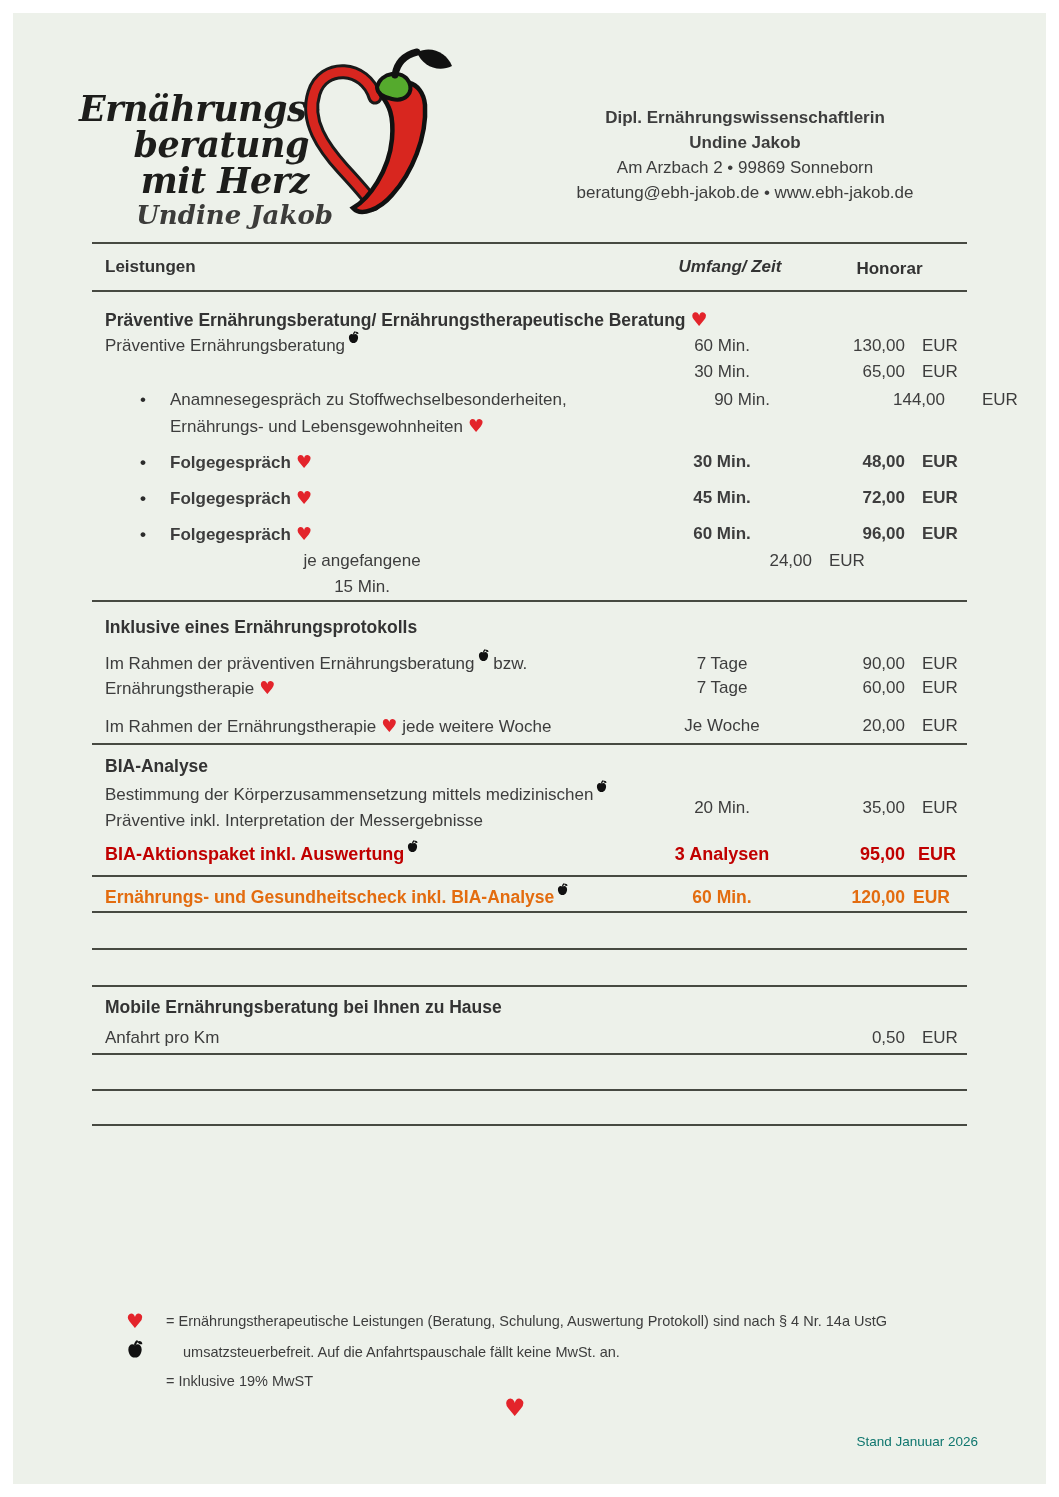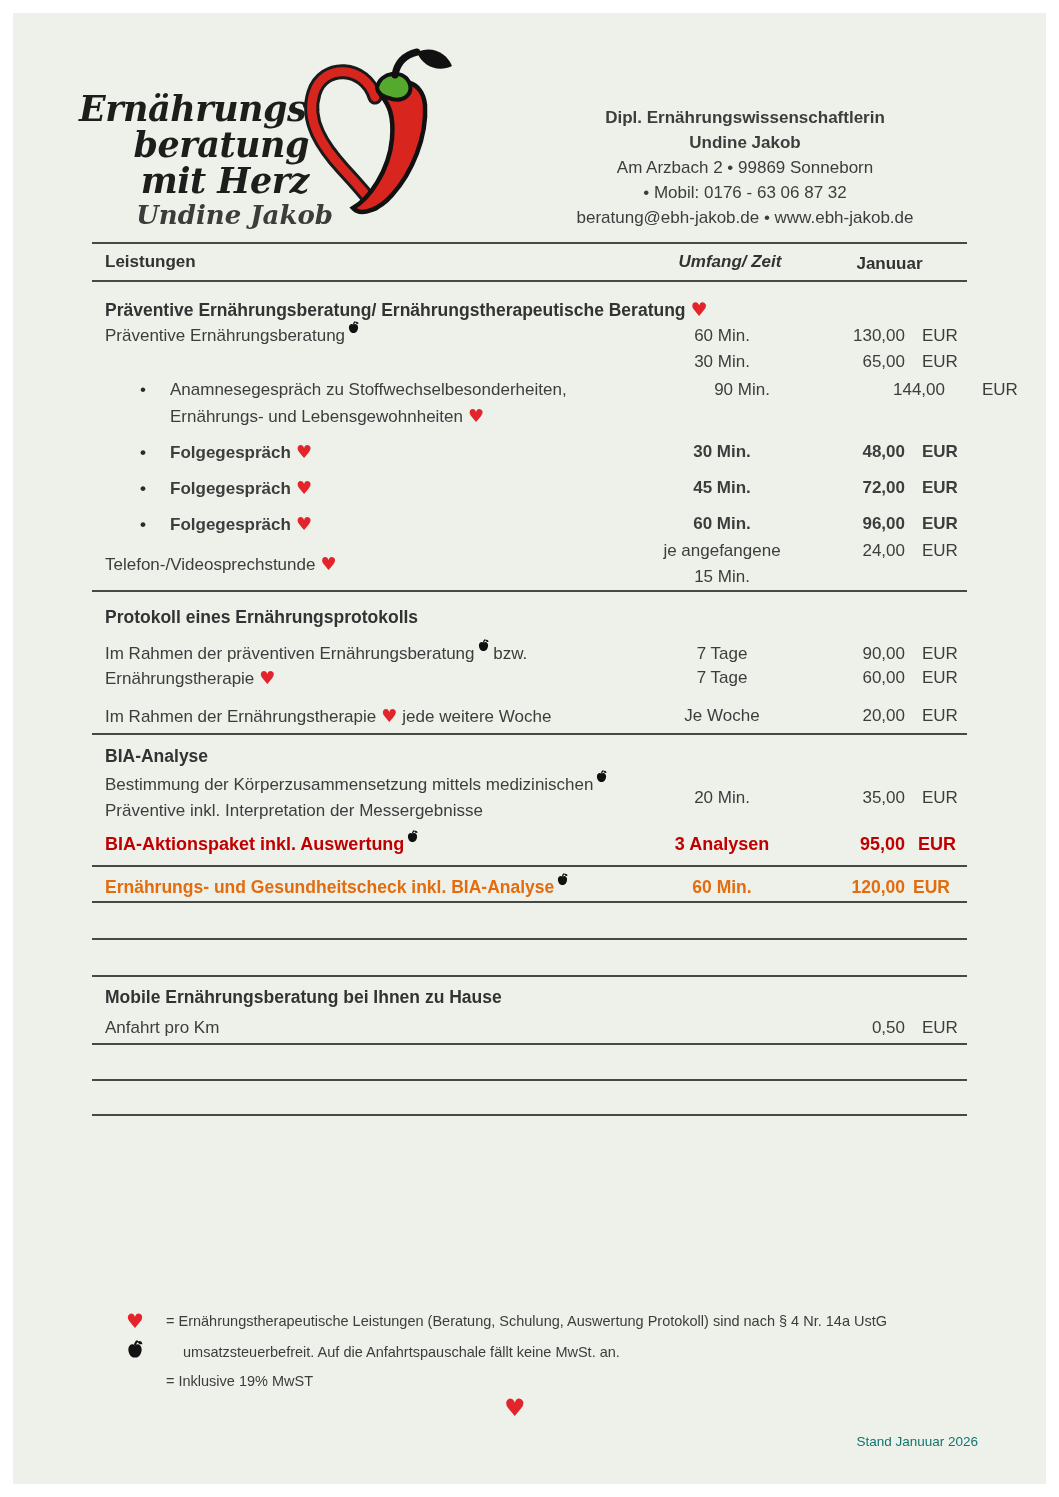--- a/index.html
+++ b/index.html
@@ -17,21 +17,21 @@
   .logo-mark{position:absolute;left:282px;top:32px;}
 
   .contact{position:absolute;left:507px;top:92px;width:450px;text-align:center;
     font-size:17px;line-height:25px;color:#3d3d3d;}
   .contact .b{font-weight:bold;}
 
   
   .content{position:absolute;left:79px;top:229px;width:875px;}
   .rule{height:2px;background:#474a42;}
   .thead{display:grid;grid-template-columns:540px 180px 155px;align-items:center;
-    height:36px;font-weight:bold;font-size:17px;color:#333;}
+    height:46px;font-weight:bold;font-size:17px;color:#333;}
   .thead .h1{padding-left:13px;}
   .thead .h2{text-align:center;padding-left:16px;font-style:italic;}
   .thead .h3{text-align:center;padding-top:4px;}
 
   .sec{font-weight:bold;font-size:17.5px;color:#333;padding-left:13px;line-height:26px;margin-top:14px;}
   .sec .heart{font-size:19px;}
 
   .row{display:grid;grid-template-columns:540px 180px 93px 62px;font-size:17px;
     color:#3d3d3d;line-height:26px;align-items:start;}
   .row .lbl{padding-left:13px;}
@@ -95,31 +95,30 @@
         <path d="M100 30 C102 18 110 10 122 7" fill="none" stroke="#111" stroke-width="7"></path>
         <path d="M122 7 C137 0 152 8 157 21 C143 28 127 21 122 7 Z" fill="#111"></path>
       </g>
     </svg>
   </div>
 
   <div class="contact">
     <div class="b">Dipl. Ernährungswissenschaftlerin</div>
     <div class="b">Undine Jakob</div>
     <div>Am Arzbach 2 • 99869 Sonneborn</div>
-    <div>• Mobil: 0176 - 63 06 87 32</div>
     <div>beratung@ebh-jakob.de • www.ebh-jakob.de</div>
   </div>
 
   <div class="content">
 
     <div class="rule"></div>
     <div class="thead">
       <div class="h1">Leistungen</div>
       <div class="h2">Umfang/ Zeit</div>
-      <div class="h3">Januuar</div>
+      <div class="h3">Honorar</div>
     </div>
     <div class="rule"></div>
 
     <div class="sec">
       <span>Präventive Ernährungsberatung/ Ernährungstherapeutische Beratung</span><span class="heart">♥</span>
     </div>
 
     <div class="row mt15">
       <div class="lbl"><span>Präventive Ernährungsberatung</span><svg class="apple" viewBox="0 0 24 28">
             <path d="M12 8 C8 4 2 7 2 14 C2 21 7 27 12 26 C17 27 22 21 22 14 C22 7 16 4 12 8 Z"></path>
@@ -164,32 +163,31 @@
     </div>
 
     <div class="row mt9">
       <div class="lbl bullet-lbl"><span class="bullet">•</span><span>Folgegespräch</span><span class="heart">♥</span></div>
       <div class="time">60 Min.</div>
       <div class="amt">96,00</div>
       <div class="cur">EUR</div>
     </div>
 
     <div class="row mt0">
-      <div class="lbl self-center"><span>Telefon-/Videosprechstunde</span><span class="heart">♥</span></div>
       <div class="time">
         <div>je angefangene</div>
         <div>15 Min.</div>
       </div>
       <div class="amt">24,00</div>
       <div class="cur">EUR</div>
     </div>
 
     <div class="rule"></div>
 
-    <div class="sec mt12">Protokoll eines Ernährungsprotokolls</div>
+    <div class="sec mt12">Inklusive eines Ernährungsprotokolls</div>
 
     <div class="row lh24 mt12">
       <div class="lbl"><span>Im Rahmen der präventiven Ernährungsberatung</span><svg class="apple" viewBox="0 0 24 28">
             <path d="M12 8 C8 4 2 7 2 14 C2 21 7 27 12 26 C17 27 22 21 22 14 C22 7 16 4 12 8 Z"></path>
             <path class="stroke" d="M12 8 C12 5 13 3 16 1"></path>
             <path d="M16 2 C19 0 23 2 23 6 C20 7 16 5 16 2 Z"></path>
           </svg><span> bzw.</span></div>
       <div class="time">7 Tage</div>
       <div class="amt">90,00</div>
       <div class="cur">EUR</div>

